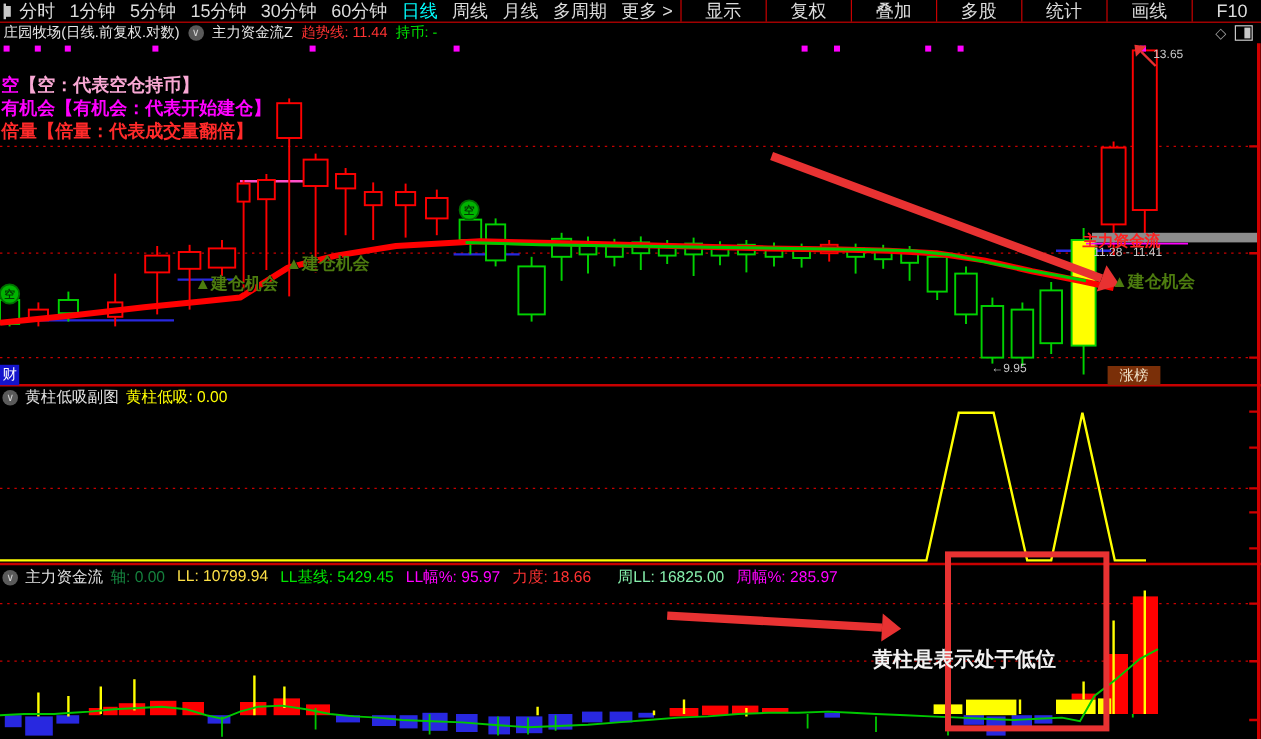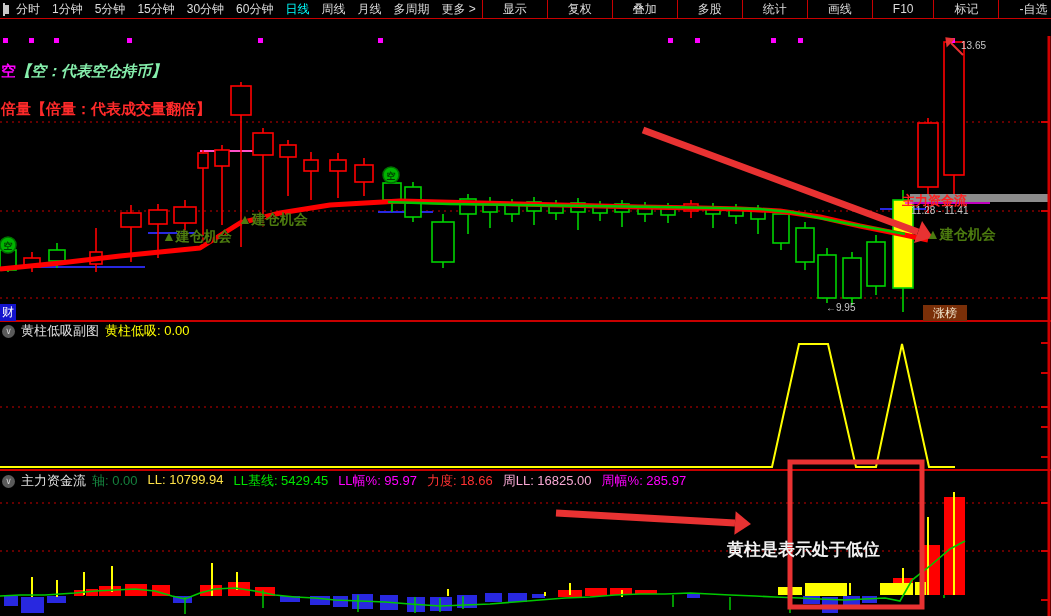--- a/index.html
+++ b/index.html
@@ -1,20 +1,20 @@
 <!DOCTYPE html>
 <html><head>
 <meta charset="utf-8">
 <style>
   html,body{margin:0;padding:0;background:#000;}
   #root{position:relative;width:1051px;height:616px;background:#000;overflow:hidden;
         font-family:"Liberation Sans",sans-serif;-webkit-font-smoothing:none;}
   
   .toolbar{position:absolute;top:0;left:0;width:1051px;height:18px;display:flex;align-items:center;
-           border-bottom:1px solid #c80000;font-size:12px;color:#dcdcdc;z-index:5;background:#000;}
+           border-bottom:1px solid #c80000;font-size:15px;color:#dcdcdc;z-index:5;background:#000;}
   .licon{width:14px;height:11px;border:1px solid #c8c8c8;position:relative;margin:0 5px 0 3px;}
   .licon::before{content:'';position:absolute;left:1px;top:1px;bottom:1px;width:4px;background:#c8c8c8;}
   .vdiv{width:1px;height:14px;background:#c80000;}
   .lmenu{display:flex;align-items:center;}
   .titem{padding:0 6px;white-space:nowrap;}
   .titem.active{color:#00ffff;}
   .rmenu{margin-left:auto;display:flex;align-items:stretch;height:18px;}
   .ritem{padding:0 20px;border-left:1px solid #c80000;display:flex;align-items:center;white-space:nowrap;}
   
   .infobar{position:absolute;top:19px;left:3px;width:1045px;height:17px;display:flex;align-items:center;
@@ -24,21 +24,21 @@
   .circleico::after{content:'∨';}
   .trendv{color:#ff3232;}
   .holdv{color:#00e600;}
   .rico{margin-left:auto;color:#a0a0a0;font-size:12px;}
   .boxico{width:13px;height:11px;border:1px solid #c8c8c8;position:relative;margin-right:4px;}
   .boxico::before{content:'';position:absolute;right:1px;top:1px;bottom:1px;width:5px;background:#c8c8c8;}
   
   .layer{position:absolute;inset:0;z-index:4;pointer-events:none;}
   .layer > div, .layer > span{position:absolute;white-space:nowrap;}
   .lg1a{color:#ff00ff;font-weight:bold;font-size:15px;}
-  .lg1b{color:#86efac;font-weight:bold;font-size:15px;font-style:italic;}
+  .lg1b{color:#f9a8d4;font-weight:bold;font-size:15px;}
   .lg2{color:#ff00ff;font-weight:bold;font-size:15px;}
   .lg3{color:#ff2a2a;font-weight:bold;font-size:15px;}
   .siglabel{position:absolute;color:#4d7c0f;font-weight:bold;font-size:14px;text-shadow:1px 1px 0 #000;}
   .graytxt{color:#c8c8c8;font-size:10px;}
   .overlaytitle{color:#ff2020;font-size:13px;font-weight:bold;}
   .badge{font-size:12px;text-align:center;}
   .p2h,.p3h{position:absolute;display:flex;align-items:center;gap:6px;font-size:13px;color:#e0e0e0;z-index:5;}
   .p2v{color:#ffff00;}
   .p3f{margin-right:4px;font-size:13px;}
   .annot{color:#f2f2f2;font-size:17px;font-weight:bold;}
@@ -270,25 +270,35 @@
         <span class="ritem">叠加</span>
         <span class="ritem">多股</span>
         <span class="ritem">统计</span>
         <span class="ritem">画线</span>
         <span class="ritem">F10</span>
         <span class="ritem">标记</span>
         <span class="ritem">-自选</span>
       </div>
   </div>
 
+  <div class="infobar">
+    <span>庄园牧场(日线.前复权.对数)</span>
+    <span class="circleico"></span>
+    <span>主力资金流Z</span>
+    <span class="trendv">趋势线: 11.44</span>
+    <span class="holdv">持币: -</span>
+    <span class="rico">◇</span>
+    <span class="boxico"></span>
+  </div>
 
   <div class="layer">
     <div style="left:1px;top:62px;">
       <span class="lg1a">空</span><span class="lg1b">【空：代表空仓持币】</span>
     </div>
+    <div class="lg2" style="left:1px;top:81px;">有机会【有机会：代表开始建仓】</div>
     <div class="lg3" style="left:1px;top:100px;">倍量【倍量：代表成交量翻倍】</div>
 
     <div class="graytxt" style="left:961px;top:40px;">13.65</div>
     <div class="overlaytitle" style="left:902px;top:192px;">主力资金流</div>
     <div class="graytxt" style="left:911px;top:205px;text-align:right;">11.28 - 11.41</div>
     <div class="graytxt" style="left:826px;top:302px;">←9.95</div>
     <div class="badge" style="left:0px;top:304px;width:16px;height:17px;background:#1414cc;color:#fff;line-height:17px;pointer-events:auto;">财</div>
     <div class="badge" style="left:923px;top:305px;width:44px;height:16px;background:#7a2f08;color:#f0e2c8;line-height:16px;pointer-events:auto;">涨榜</div>
     <div class="annot" style="left:727px;top:538px;">黄柱是表示处于低位</div>
   <div class="siglabel" style="left: 162px; top: 228px;">▲建仓机会</div>
@@ -304,18 +314,18 @@
 
   <div class="p3h" style="left:2px;top:472px;">
     <span class="circleico"></span>
     <span>主力资金流</span>
     <span style="display:flex;gap:6px;">
         <span class="p3f" style="color: #15803d;">轴: 0.00</span>
         <span class="p3f" style="color: #fde047;">LL: 10799.94</span>
         <span class="p3f" style="color: rgb(0, 230, 0);">LL基线: 5429.45</span>
         <span class="p3f" style="color: rgb(255, 0, 255);">LL幅%: 95.97</span>
         <span class="p3f" style="color: rgb(255, 50, 50);">力度: 18.66</span>
-        <span class="p3f" style="color: #f9a8d4;">周LL: 16825.00</span>
+        <span class="p3f" style="color: #86efac; margin-left: 12px;">周LL: 16825.00</span>
         <span class="p3f" style="color: rgb(255, 0, 255);">周幅%: 285.97</span>
       </span>
   </div>
 
 </div>
 
 </body></html>

